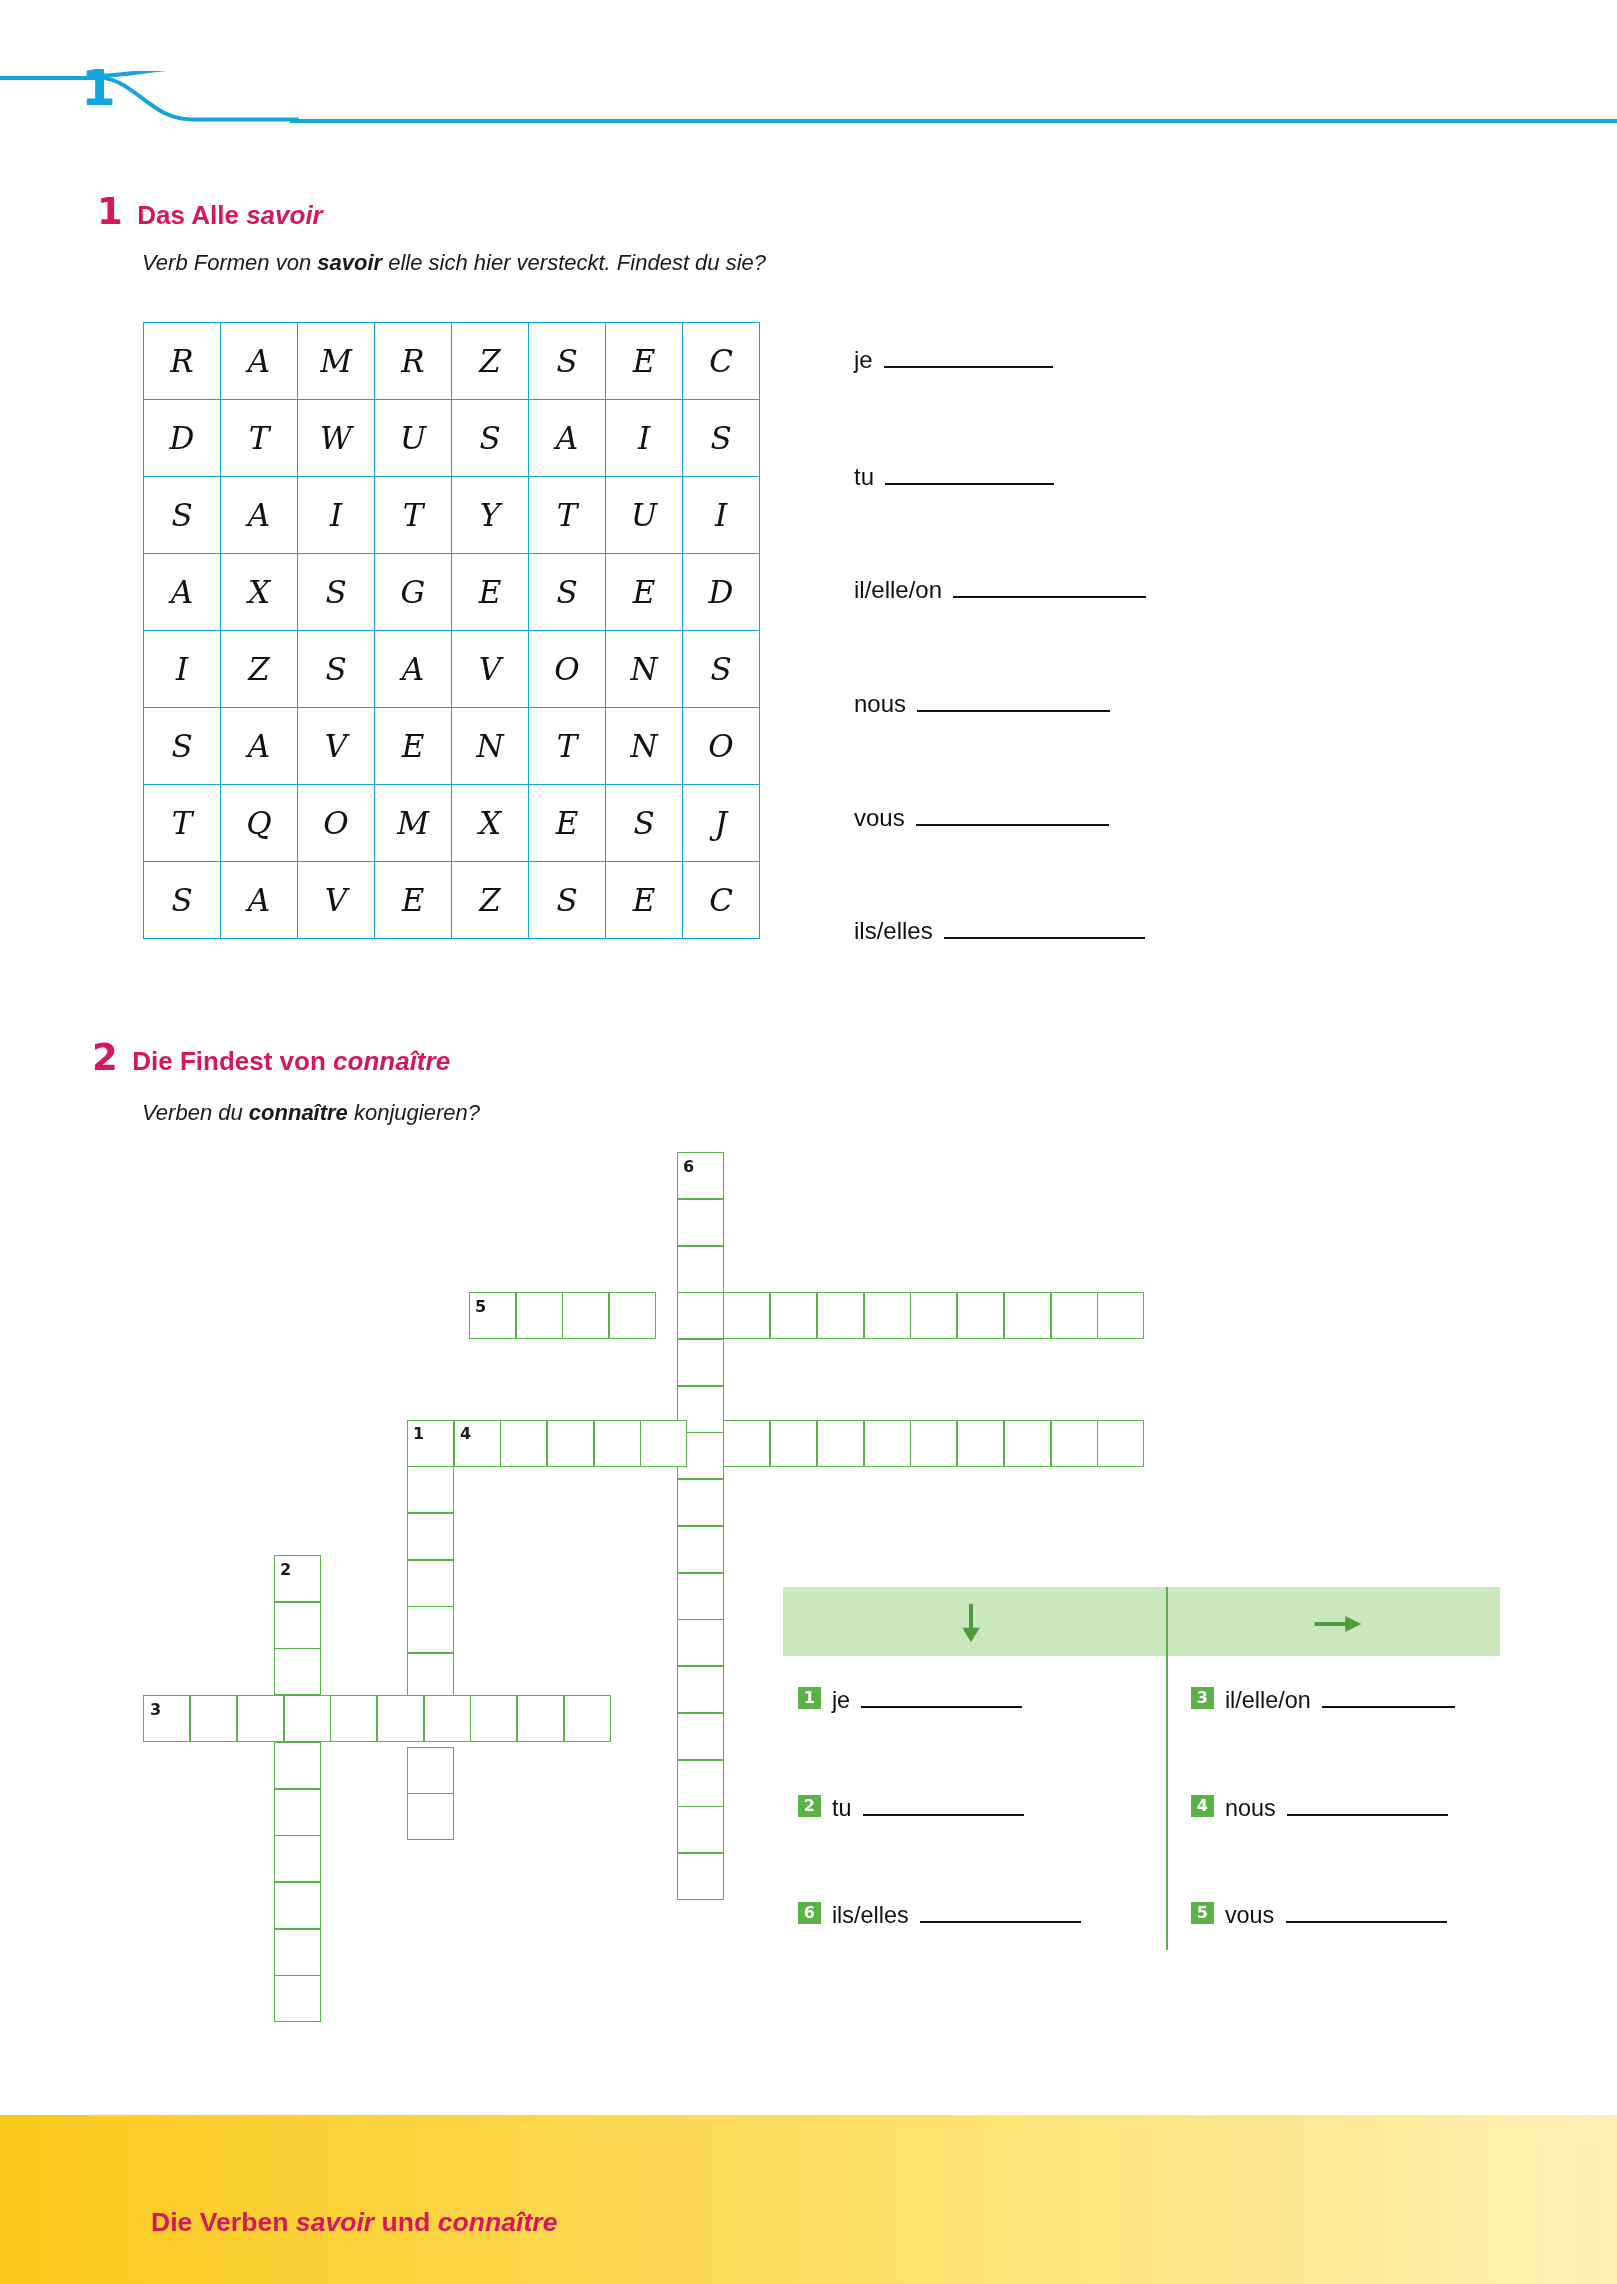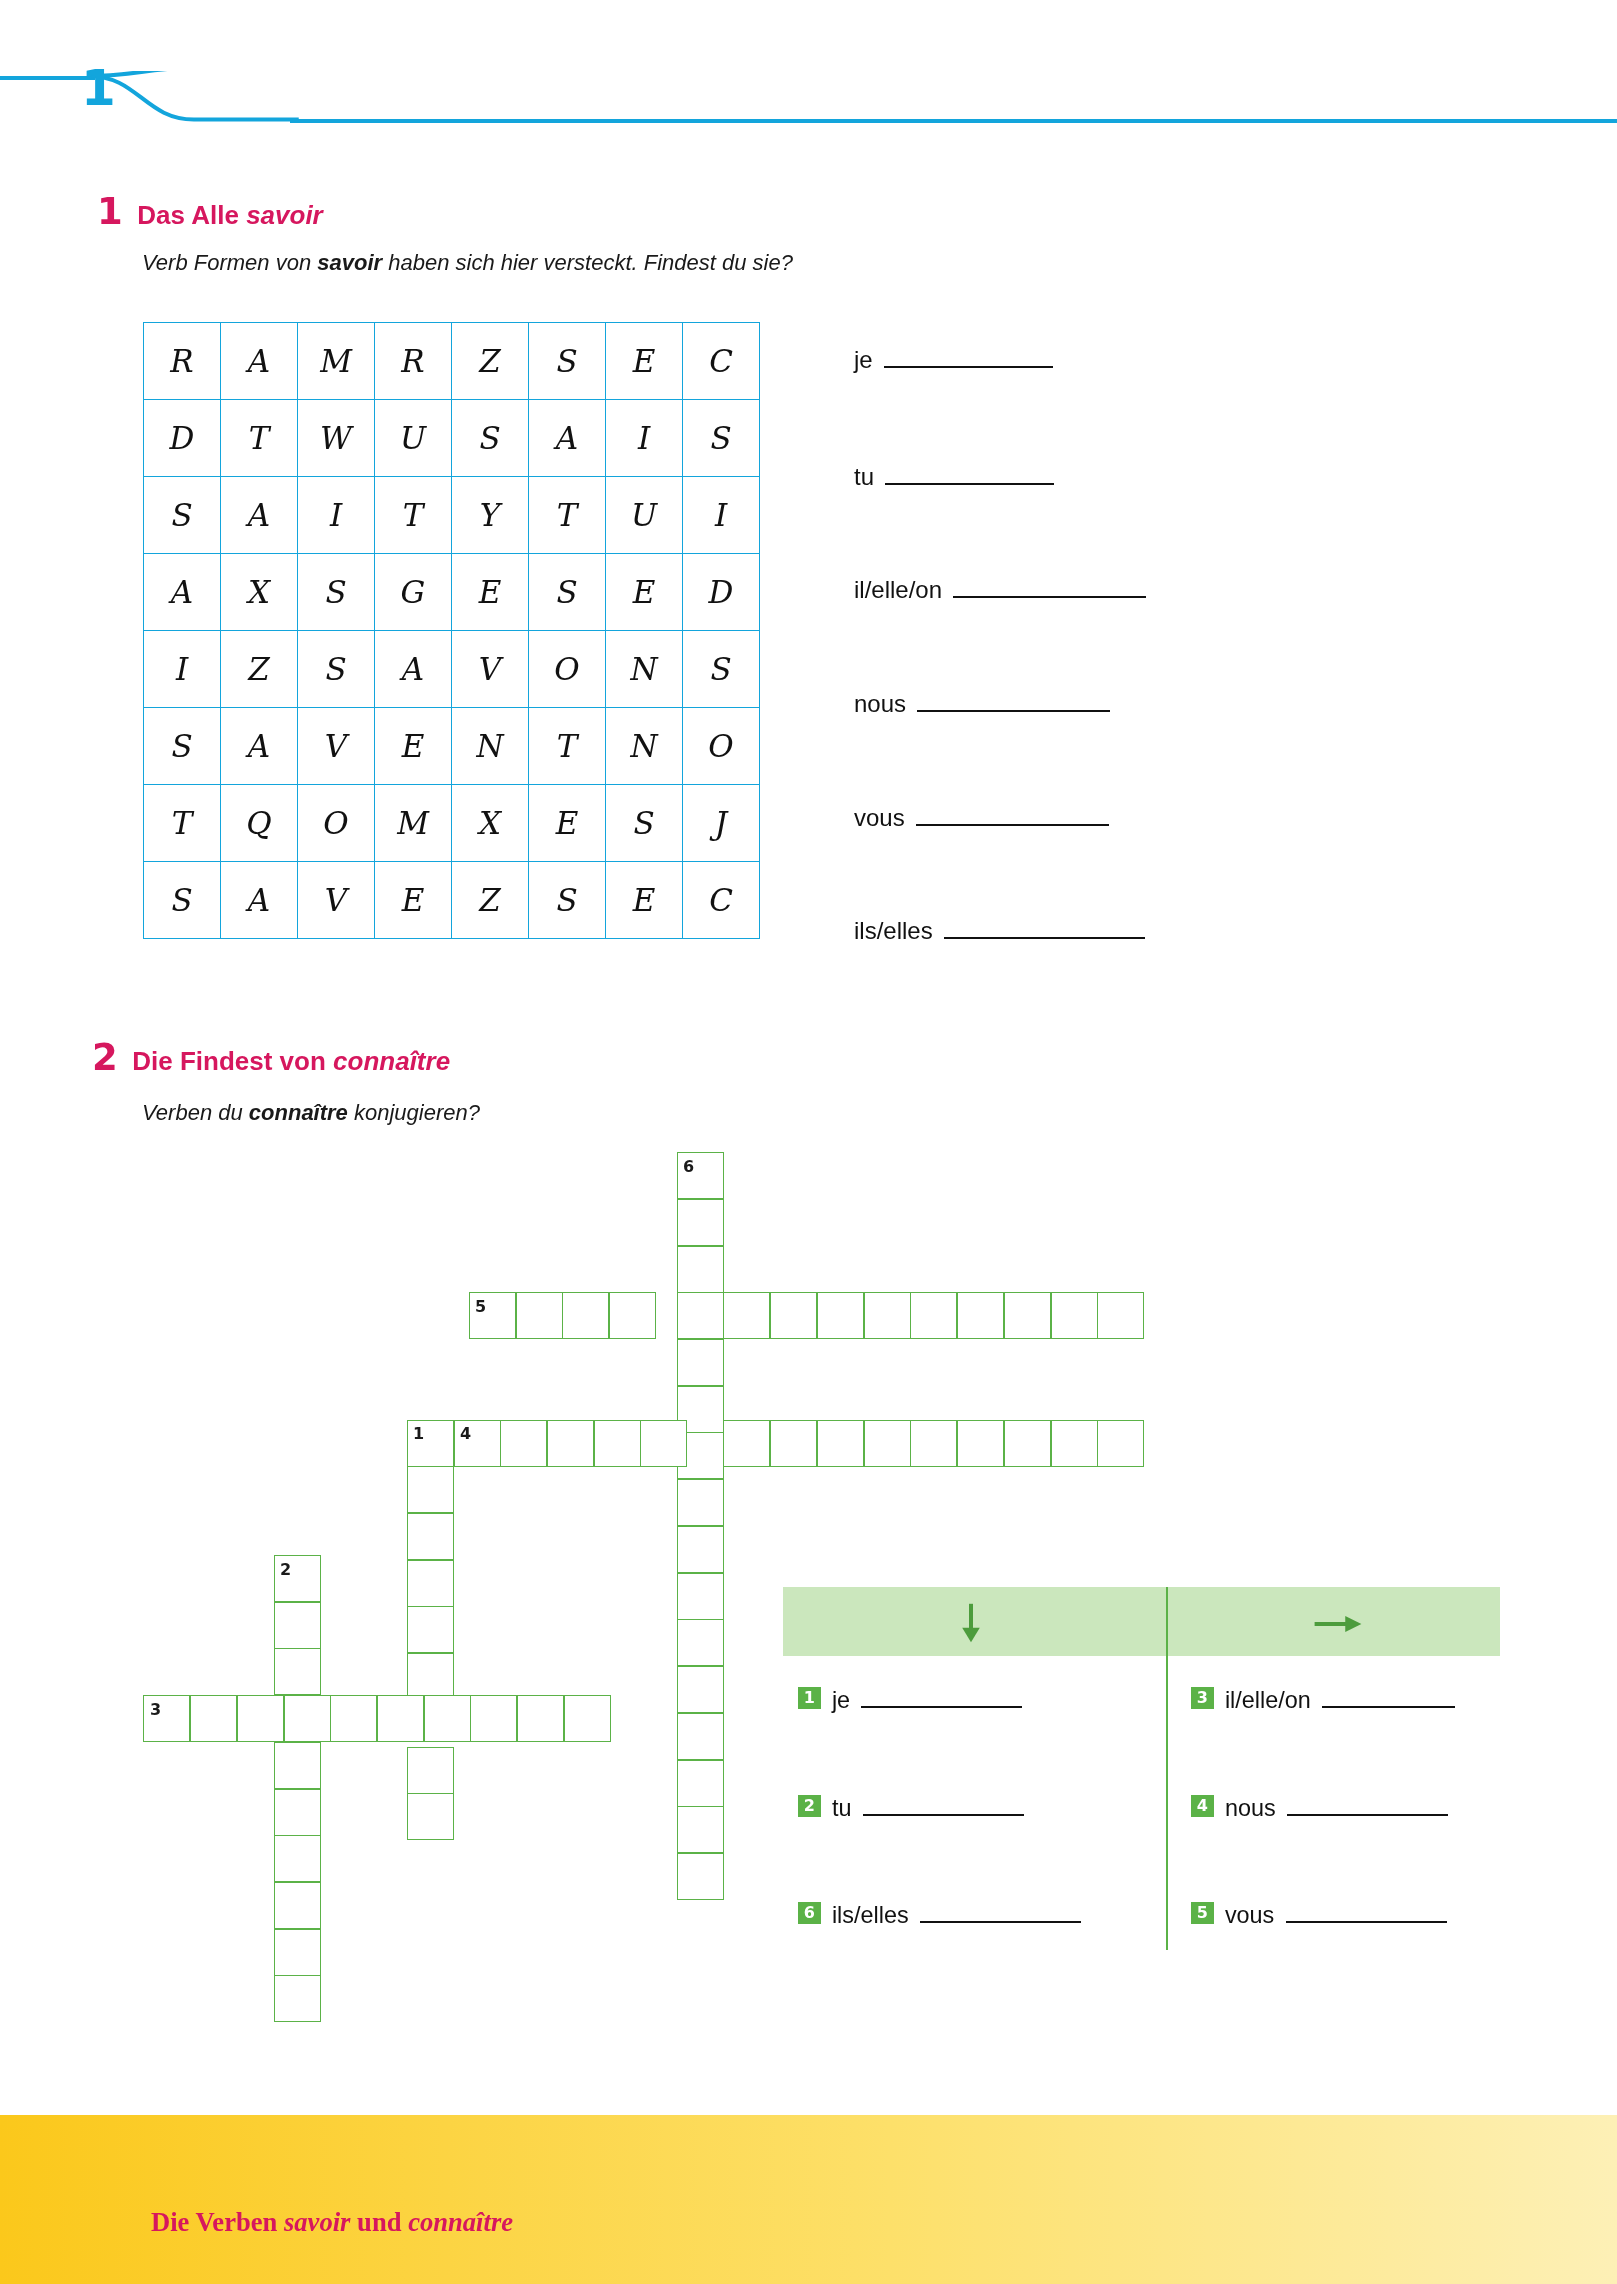--- a/index.html
+++ b/index.html
@@ -189,21 +189,20 @@
     background: linear-gradient(90deg, #fbc81b 0%, #fde06a 55%, #fdf0b6 100%);
   }
   #footer-text {
     position: absolute;
     left: 151px;
     top: 2207px;
     font-size: 26.6px;
     font-weight: bold;
     color: #d6175e;
     white-space: nowrap;
-    font-family: Liberation Serif, serif;
   }
   #footer-text .it { font-style: italic; }
 </style>
 </head>
 <body>
 
 <div id="header-band">
   <div class="header-rule" style="left:290px; top:119px; width:1328px;"></div>
   <div class="header-rule" style="left:0px; top:76px; width:95px;"></div>
   <svg width="242" height="97" style="position:absolute; left:89px; top:71px;" viewBox="0 0 300 120">
@@ -211,21 +210,21 @@
     <path d="M0,6 C60,6 70,-4 130,-4" stroke="#13a5dc" stroke-width="5" fill="none"></path>
   </svg>
   <div id="chapter-number">1</div>
 </div>
 
 <div class="ex-head" style="left:97px; top:193px;">
   <span class="ex-num">1</span>
   <span class="ex-title"><span>Das Alle </span><span class="it">savoir</span></span>
 </div>
 <div class="ex-sub" style="left:142px; top:250px;">
-  <span>Verb Formen von </span><b>savoir</b><span> haben sich hier versteckt. Findest du sie?</span>
+  <span>Verb Formen von </span><b>savoir</b><span> elle sich hier versteckt. Findest du sie?</span>
 </div>
 
 <table id="wordsearch">
   <tbody>
     <tr>
       <td>R</td>
       <td>A</td>
       <td>M</td>
       <td>R</td>
       <td>Z</td>

